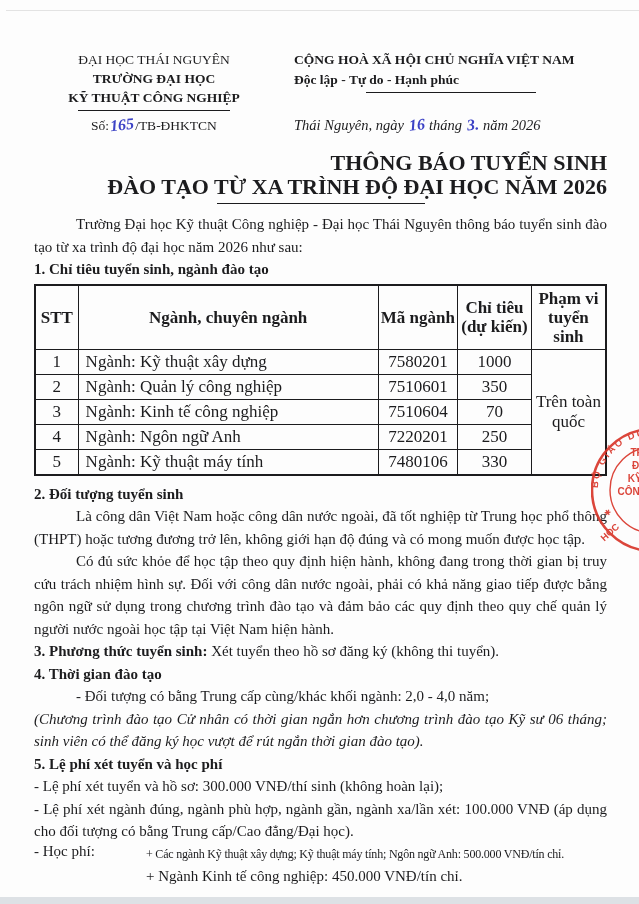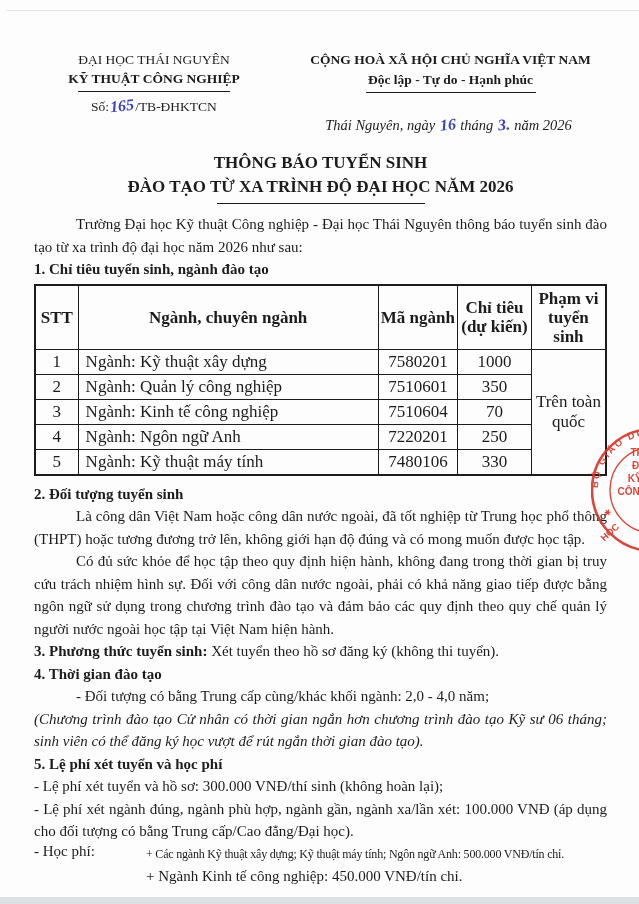--- a/index.html
+++ b/index.html
@@ -7,28 +7,28 @@
         font-family:"Liberation Serif","DejaVu Serif",serif;color:#1c1c1e;}
   .scan-topline{position:absolute;top:10px;left:6px;right:0;height:1px;background:#e3e3e3;}
   .bottom-strip{position:absolute;bottom:0;left:0;right:0;height:7px;background:#dde1e5;}
   .content{position:relative;padding:50px 32px 0 34px;}
 
   .hdr{display:flex;align-items:flex-start;}
   .org{width:240px;text-align:center;font-size:13.5px;line-height:19px;}
   .org .b{font-weight:bold;}
   .org-rule{width:152px;height:1px;background:#1c1c1e;margin:3px auto 4px;}
   .docno{font-size:13.5px;margin-top:2px;}
-  .nat{flex:1;text-align:center;font-size:13.5px;line-height:20px;padding-left:20px;}
+  .nat{flex:1;font-size:13.5px;line-height:20px;padding-left:20px;}
   .nat .b{font-weight:bold;}
   .nat-rule{width:170px;height:1px;background:#1c1c1e;margin:2px auto 0;}
   .dateline{font-style:italic;font-size:14.5px;margin-top:22px;}
   .dateline span{margin-right:4px;}
   .hand{color:#3c42c5;font-style:italic;font-weight:600;display:inline-block;transform:rotate(-6deg);font-size:16px;margin:0 1px;}
 
-  .title-block{text-align:center;margin-top:16px;font-weight:bold;font-size:17px;line-height:24px;}
+  .title-block{text-align:right;margin-top:16px;font-weight:bold;font-size:22px;line-height:24px;}
   .title-rule{width:208px;height:1px;background:#1c1c1e;margin:4px auto 0;}
 
   p{margin:0;font-size:15px;line-height:22.5px;text-align:justify;}
   .indent{text-indent:42px;}
   .mt{margin-top:9px;}
   .h{font-weight:bold;font-size:15px;line-height:22.5px;}
   .tab{padding-left:42px;text-align:left;}
   .plus{padding-left:112px;text-align:left;}
   .note-italic{font-style:italic;}
 
@@ -51,20 +51,21 @@
 <body>
 
 <div class="page">
   <div class="scan-topline"></div>
 
   <div class="content">
 
     <div class="hdr">
       <div class="org">
         <div>ĐẠI HỌC THÁI NGUYÊN</div>
+        <div class="b">TRƯỜNG ĐẠI HỌC</div>
         <div class="b">KỸ THUẬT CÔNG NGHIỆP</div>
         <div class="org-rule"></div>
         <div class="docno"><span>Số:</span><span class="hand">165</span><span>/TB-ĐHKTCN</span></div>
       </div>
       <div class="nat">
         <div class="b">CỘNG HOÀ XÃ HỘI CHỦ NGHĨA VIỆT NAM</div>
         <div class="b">Độc lập - Tự do - Hạnh phúc</div>
         <div class="nat-rule"></div>
         <div class="dateline"><span>Thái Nguyên, ngày</span><span class="hand">16</span><span>tháng</span><span class="hand">3.</span><span>năm 2026</span></div>
       </div>

